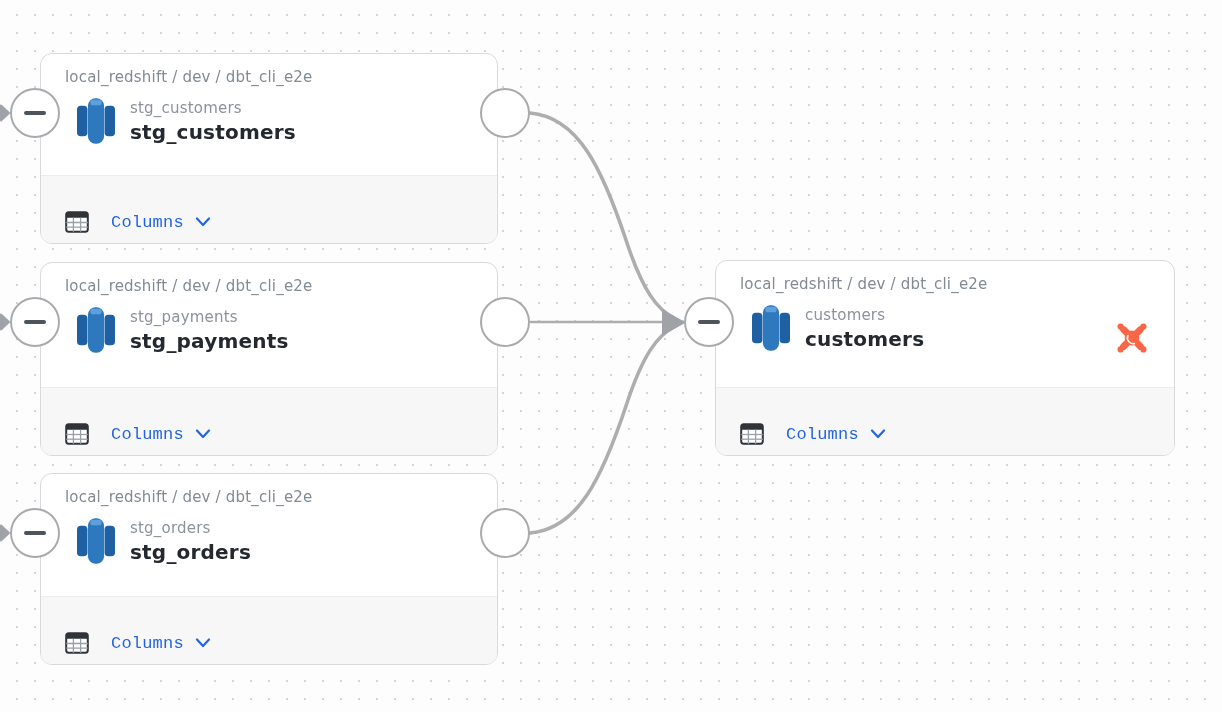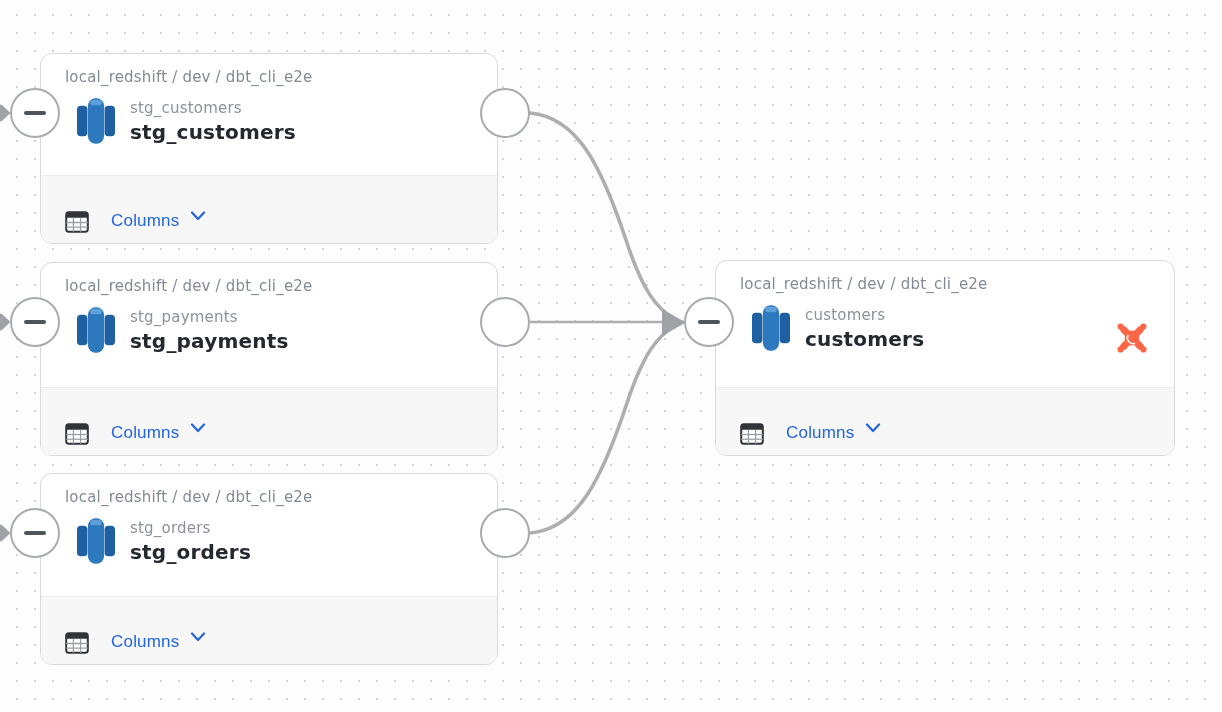--- a/index.html
+++ b/index.html
@@ -18,21 +18,21 @@
   .breadcrumb{font-size:15px;color:#828a93;letter-spacing:.2px;margin-bottom:12px;white-space:nowrap;}
   .title-row{display:flex;align-items:center;gap:15px;padding-left:12px;}
   .names{display:flex;flex-direction:column;gap:3px;min-width:0;}
   .subtitle{font-size:15px;color:#8b929b;letter-spacing:.2px;}
   .title{font-size:20px;font-weight:700;color:#24282f;letter-spacing:.2px;}
   .node-footer{
     position:absolute;left:0;right:0;bottom:0;height:68px;box-sizing:border-box;
     display:flex;align-items:center;gap:0;padding:0 24px;
     background:#f7f7f8;border-top:1px solid #ededef;border-radius:0 0 10px 10px;
   }
-  .columns-toggle{display:flex;align-items:flex-start;gap:11px;cursor:pointer;background:none;border:none;padding:0;font-family:Liberation Sans, sans-serif;margin-top:25px;}
+  .columns-toggle{display:flex;align-items:center;gap:11px;cursor:pointer;background:none;border:none;padding:0;font-family:Liberation Mono, monospace;margin-top:25px;}
   .columns-label{font-size:17px;font-weight:500;color:#2365e1;letter-spacing:.2px;}
   .badge{position:absolute;right:26px;top:61px;width:32px;height:32px;}
   .port{
     position:absolute;width:50px;height:50px;border-radius:50%;background:#ffffff;
     border:2px solid #a8abae;box-sizing:border-box;z-index:3;cursor:pointer;
     display:flex;align-items:center;justify-content:center;
   }
   .minus-bar{width:22px;height:4.5px;border-radius:2.5px;background:#4d545c;}
   .icon{flex:0 0 auto;display:block;}
 </style>

